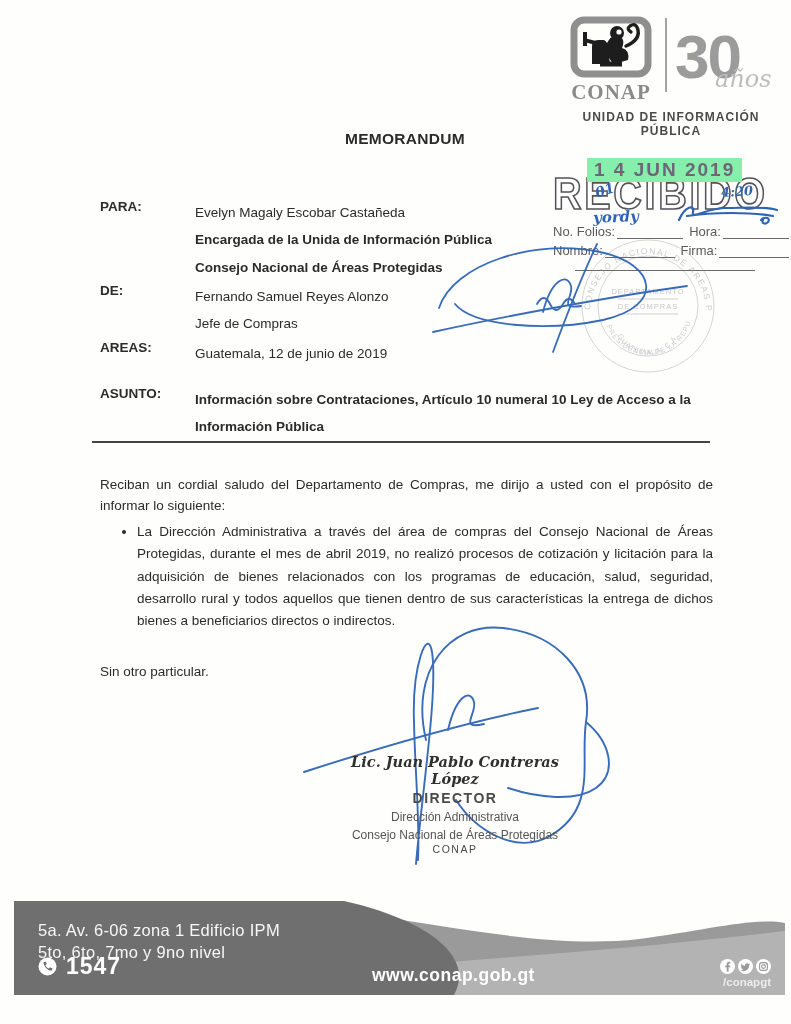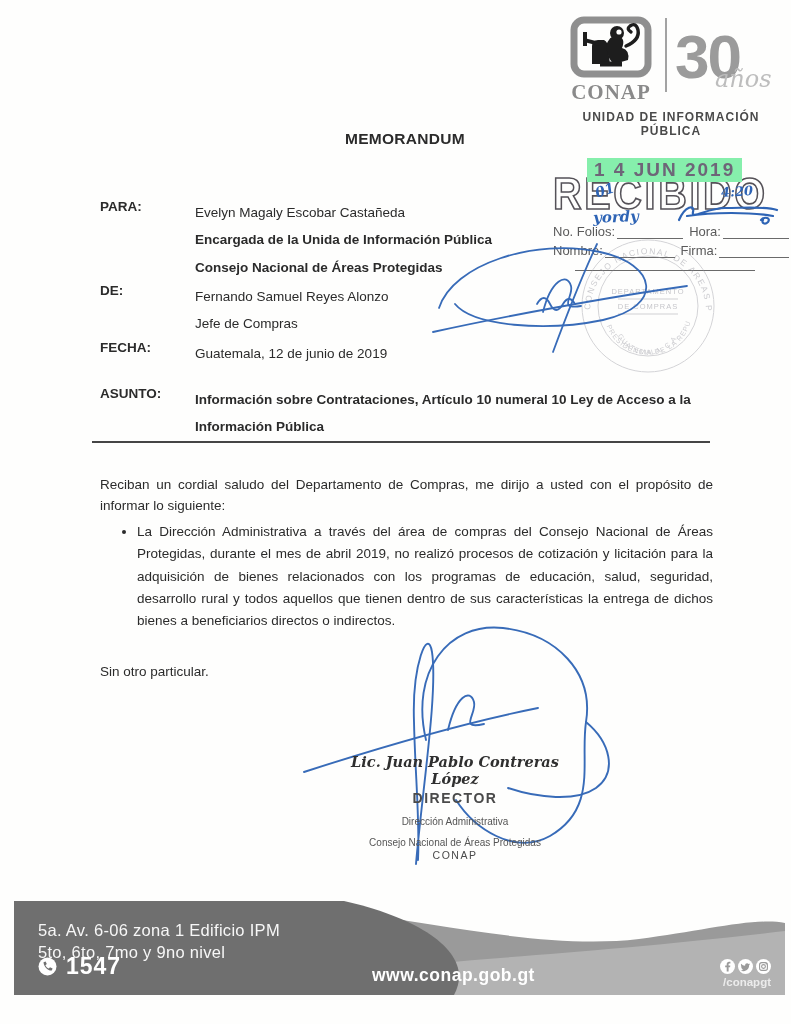--- a/index.html
+++ b/index.html
@@ -57,21 +57,21 @@
   .intro{position:absolute;top:460px;left:100px;width:613px;font-size:13.5px;line-height:21.5px;text-align:justify;}
   .bullet-wrap{position:absolute;top:521px;left:121px;width:592px;}
   .bullet-wrap ul{margin:0;padding-left:16px;}
   .bullet-wrap li{font-size:13.5px;line-height:22.3px;text-align:justify;}
   .closing{position:absolute;top:650px;left:100px;font-size:13.5px;}
   
   .sig2{position:absolute;top:612px;left:298px;}
   .sig-block{position:absolute;top:753px;left:325px;width:260px;text-align:center;color:#3d3d3d;}
   .sig-name{font-family:"DejaVu Serif",serif;font-style:italic;font-weight:bold;font-size:14.5px;color:#2f2f2f;}
   .sig-role{font-size:14px;font-weight:bold;letter-spacing:1.5px;margin-top:3px;color:#4a4a4a;}
-  .sig-dep{font-size:10px;margin-top:10px;color:#555;}
+  .sig-dep{font-size:12px;margin-top:4px;color:#555;}
   .sig-org{font-size:10.5px;letter-spacing:1.5px;margin-top:1px;color:#4a4a4a;}
   
   .footer{position:absolute;top:897px;left:14px;width:771px;height:98px;overflow:hidden;}
   .footer svg.waves{position:absolute;top:0;left:0;}
   .f-address{position:absolute;top:22px;left:24px;color:#f7f7f7;font-size:16.5px;line-height:22px;letter-spacing:0.3px;}
   .f-phone{position:absolute;top:56px;left:24px;display:flex;align-items:center;color:#ffffff;}
   .f-phone-num{font-size:23px;font-weight:bold;margin-left:9px;letter-spacing:1px;}
   .f-web{position:absolute;left:358px;top:68px;color:#ffffff;font-size:17.5px;font-weight:bold;letter-spacing:0.5px;}
   .f-social{position:absolute;right:14px;top:62px;text-align:right;color:#f2f2f2;}
   .f-icons{display:flex;gap:3px;justify-content:flex-end;}
@@ -185,21 +185,21 @@
       </div>
     </div>
     <div class="frow mb-de">
       <div class="flabel">DE:</div>
       <div class="fvals">
         <div class="line">Fernando Samuel Reyes Alonzo</div>
         <div class="line">Jefe de Compras</div>
       </div>
     </div>
     <div class="frow mb-fecha">
-      <div class="flabel">FECHA:</div>
+      <div class="flabel">AREAS:</div>
       <div class="fvals">
         <div class="line">Guatemala, 12 de junio de 2019</div>
       </div>
     </div>
     <div class="frow">
       <div class="flabel">ASUNTO:</div>
       <div class="fvals">
         <div class="line bold">Información sobre Contrataciones, Artículo 10 numeral 10 Ley de Acceso a la Información Pública</div>
       </div>
     </div>

